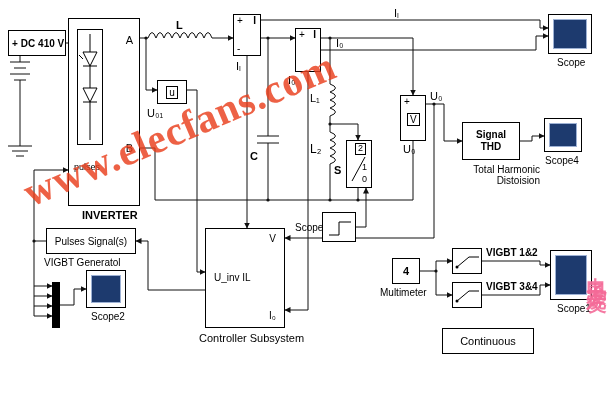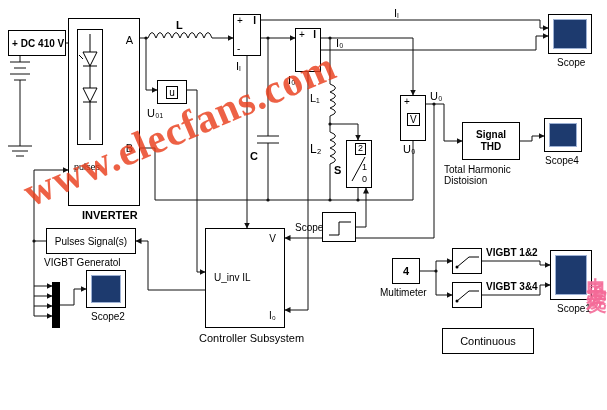--- a/index.html
+++ b/index.html
@@ -157,21 +157,21 @@
     <span class="port" style="left:3px;top:1px">+</span>
     <span class="port boxed" style="left:6px;top:17px;font-size:10px">V</span>
   </div>
   <div class="lbl" style="left:430px;top:90px;font-size:11px">U₀</div>
   <div class="lbl" style="left:403px;top:143px;font-size:11px">U₀</div>
 
   <div class="blk" style="left:462px;top:122px;width:58px;height:38px;display:flex;flex-direction:column;align-items:center;justify-content:center;line-height:1.25">
     <span class="b">Signal</span>
     <span class="b">THD</span>
   </div>
-  <div class="lbl" style="left:444px;top:164px;width:96px;text-align:left">
+  <div class="lbl" style="left:444px;top:164px;width:96px;text-align:right">
     <div>Total Harmonic</div>
     <div>Distoision</div>
   </div>
 
   <div class="blk" style="left:548px;top:14px;width:44px;height:40px">
     <div class="screen"></div>
   </div>
   <div class="lbl" style="left:557px;top:57px">Scope</div>
 
   <div class="blk" style="left:544px;top:118px;width:38px;height:34px">

